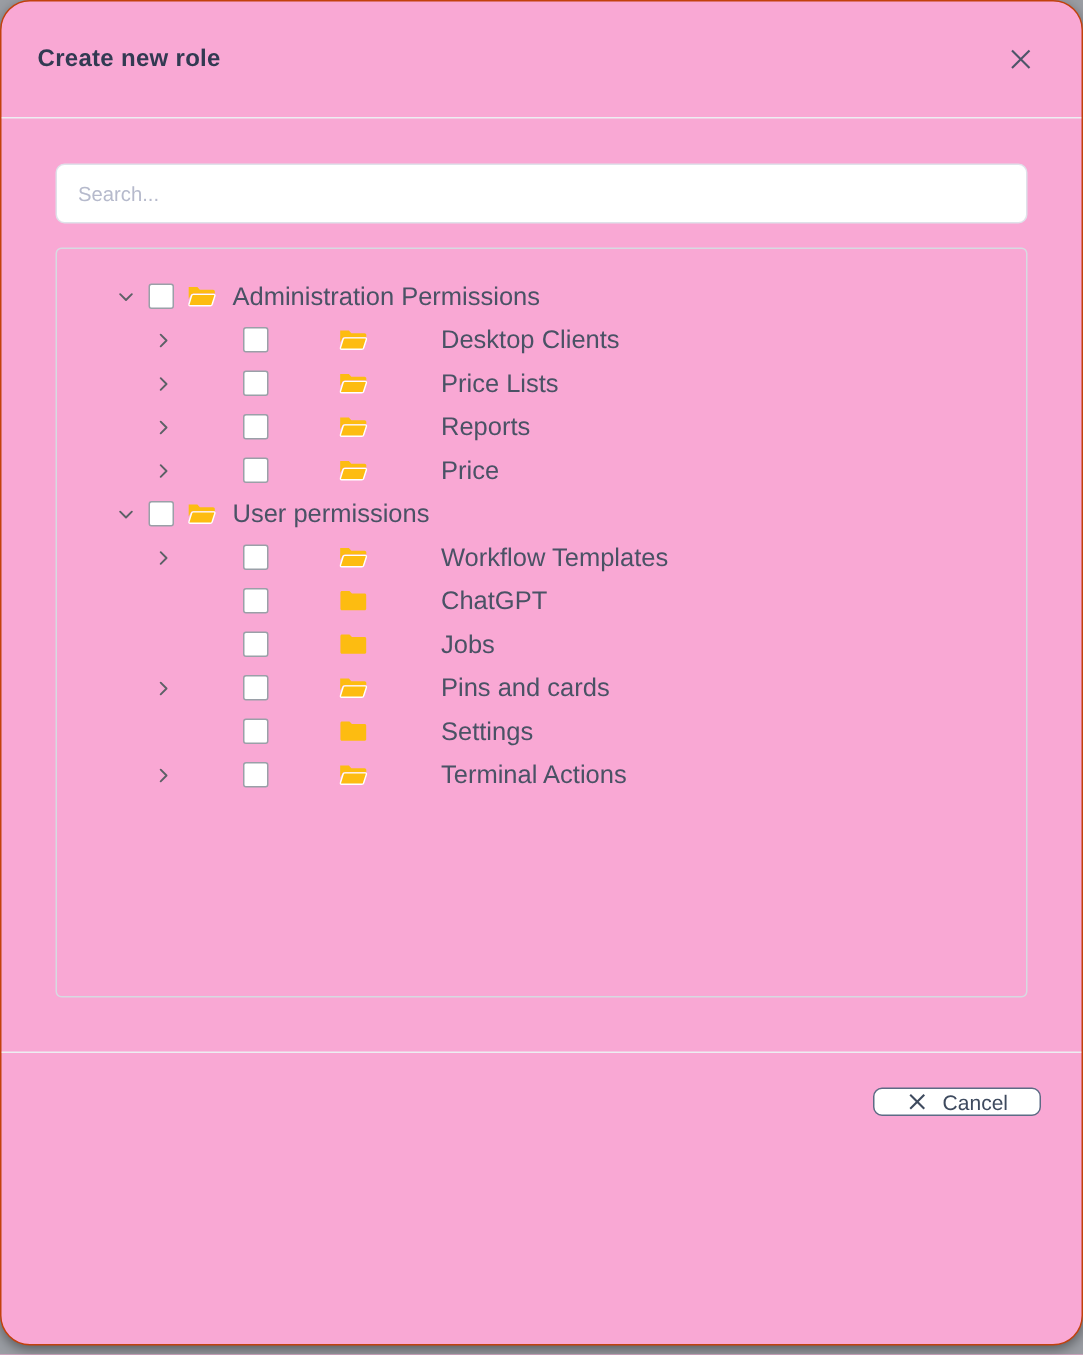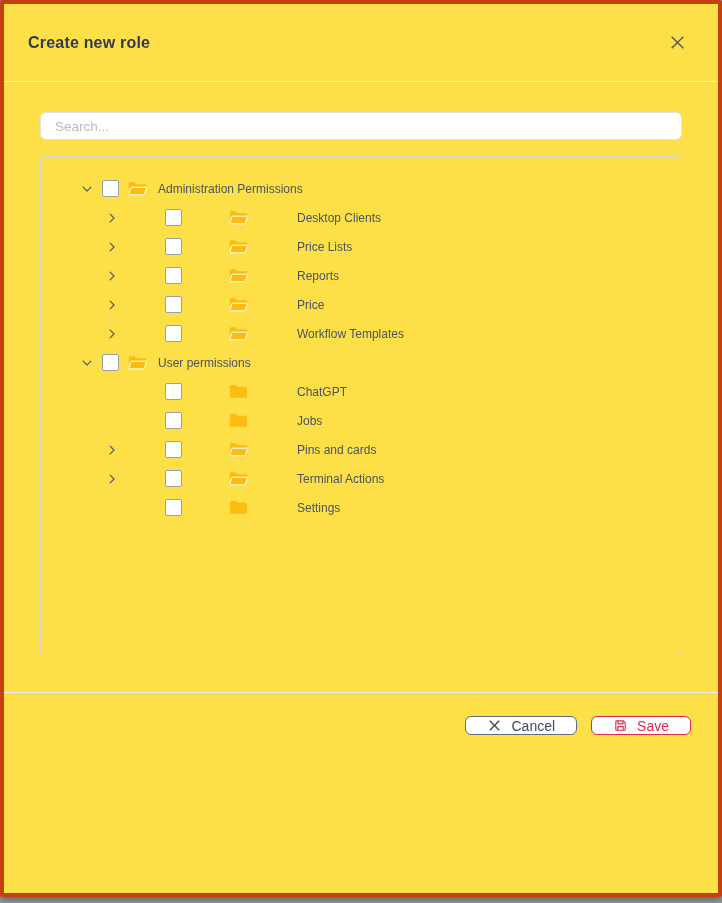--- a/index.html
+++ b/index.html
@@ -6,23 +6,23 @@
   html, body { width: 722px; height: 903px; }
   body {
     font-family: "Liberation Sans", sans-serif;
     background: #9a9da3;
     position: relative;
     overflow: hidden;
   }
   .modal {
     position: absolute;
     top: 0; left: 0; right: 0; bottom: 6px;
-    background: #fde047;
-    border: 4px solid #c2410c;
-    border-radius: 2px;
+    background: #f9a8d4;
+    border: 1px solid #c2410c;
+    border-radius: 20px;
     overflow: hidden;
     color: #4a5265;
     box-shadow: 0 3px 8px rgba(0,0,0,.4);
   }
   
   .modal-header {
     height: 78px;
     display: flex; align-items: center; justify-content: space-between;
     padding: 0 30px 0 24px;
     border-bottom: 1px solid #edeef2;
@@ -39,21 +39,21 @@
     position: relative; top: 1px; background: #fff; border: 1px solid transparent;
   }
   .tab.is-error { color: var(--accent-red, #e62e52); }
   .tab.is-active {
     border: 1px solid #e4e6ec; border-bottom: 1px solid #fff;
     border-radius: 6px 6px 0 0; color: #5b6372;
   }
   
   .content { padding: 0 36px; }
   .search-input {
-    margin-top: 30px; width: 100%; height: 28px;
+    margin-top: 30px; width: 100%; height: 40px;
     border: 1px solid #dfe2ea; border-radius: 6px;
     padding: 0 14px; font-size: 13.5px; color: #4a5265; outline: none;
     font-family: "Liberation Sans", sans-serif;
   }
   .search-input::placeholder { color: #b6bacc; }
   .tree-panel {
     margin-top: 16px; border: 1px solid #d7dae1; border-radius: 4px;
     padding: 17px 0; height: 500px; overflow: hidden;
   }
   .tree-row { height: 29px; display: flex; align-items: center; padding-left: 38px; }
@@ -69,21 +69,21 @@
   .checkbox {
     width: 17px; height: 17px; flex: none;
     border: 1.5px solid #9aa0a8; border-radius: 2px; background: #fff;
     margin-right: 9px; cursor: pointer;
   }
   .folder { width: 19px; height: 17px; flex: none; margin-right: 11px; }
   .folder svg { width: 19px; height: 17px; display: block; }
   .folder .open-glyph, .folder .closed-glyph { display: none; }
   .folder.open .open-glyph { display: block; }
   .folder.closed .closed-glyph { display: block; }
-  .tree-label { font-size: 12px; color: #4a5265; }
+  .tree-label { font-size: 17px; color: #4a5265; }
   
   .warning {
     margin: 21px 22px 0;
     background: var(--warning-bg, #fbf0c6);
     border-radius: 6px;
     padding: 10px 18px;
     display: flex; align-items: center; gap: 13px;
     color: var(--warning-text, #8f711c);
     font-size: 13.5px; line-height: 1.6;
   }
@@ -198,53 +198,53 @@
     <span class="checkbox"></span>
     <span class="folder open">
       <svg class="open-glyph" viewBox="0 0 24 20">
         <path d="M1 2.2h7.3l2.1 2.3h11.1c.8 0 1.5.7 1.5 1.5v1.7H4.9c-1 0-1.9.6-2.3 1.6L1 12.4Z" fill="var(--folder-yellow,#fdbc11)"></path>
         <path d="M4.9 8.4h17.3c.7 0 1.1.6.9 1.2l-2.3 7.2c-.2.7-.9 1.2-1.6 1.2H2.1c-.7 0-1.1-.6-.9-1.2l2.2-7.2c.2-.7.8-1.2 1.5-1.2Z" fill="var(--folder-yellow,#fdbc11)" stroke="#ffffff" stroke-width="1.2"></path>
       </svg>
 
     </span>
     <span class="tree-label label">Price</span>
   </div>
-        <div class="tree-row lvl1">
-    <span class="chev">
-      <svg viewBox="0 0 16 16" fill="none" stroke="currentColor" stroke-width="1.7" stroke-linecap="round" stroke-linejoin="round">
-              <path d="M5.5 2.8 10.7 8l-5.2 5.2"></path>
-            </svg>
-    </span>
-    <span class="checkbox"></span>
-    <span class="folder open">
-      <svg class="open-glyph" viewBox="0 0 24 20">
-        <path d="M1 2.2h7.3l2.1 2.3h11.1c.8 0 1.5.7 1.5 1.5v1.7H4.9c-1 0-1.9.6-2.3 1.6L1 12.4Z" fill="var(--folder-yellow,#fdbc11)"></path>
-        <path d="M4.9 8.4h17.3c.7 0 1.1.6.9 1.2l-2.3 7.2c-.2.7-.9 1.2-1.6 1.2H2.1c-.7 0-1.1-.6-.9-1.2l2.2-7.2c.2-.7.8-1.2 1.5-1.2Z" fill="var(--folder-yellow,#fdbc11)" stroke="#ffffff" stroke-width="1.2"></path>
-      </svg>
-
-    </span>
-    <span class="tree-label label">Workflow Templates</span>
-  </div>
         <div class="tree-row lvl0">
     <span class="chev down">
       <svg viewBox="0 0 16 16" fill="none" stroke="currentColor" stroke-width="1.7" stroke-linecap="round" stroke-linejoin="round">
               <path d="M5.5 2.8 10.7 8l-5.2 5.2"></path>
             </svg>
     </span>
     <span class="checkbox"></span>
     <span class="folder open">
       <svg class="open-glyph" viewBox="0 0 24 20">
         <path d="M1 2.2h7.3l2.1 2.3h11.1c.8 0 1.5.7 1.5 1.5v1.7H4.9c-1 0-1.9.6-2.3 1.6L1 12.4Z" fill="var(--folder-yellow,#fdbc11)"></path>
         <path d="M4.9 8.4h17.3c.7 0 1.1.6.9 1.2l-2.3 7.2c-.2.7-.9 1.2-1.6 1.2H2.1c-.7 0-1.1-.6-.9-1.2l2.2-7.2c.2-.7.8-1.2 1.5-1.2Z" fill="var(--folder-yellow,#fdbc11)" stroke="#ffffff" stroke-width="1.2"></path>
       </svg>
 
     </span>
     <span class="tree-label label">User permissions</span>
   </div>
         <div class="tree-row lvl1">
+    <span class="chev">
+      <svg viewBox="0 0 16 16" fill="none" stroke="currentColor" stroke-width="1.7" stroke-linecap="round" stroke-linejoin="round">
+              <path d="M5.5 2.8 10.7 8l-5.2 5.2"></path>
+            </svg>
+    </span>
+    <span class="checkbox"></span>
+    <span class="folder open">
+      <svg class="open-glyph" viewBox="0 0 24 20">
+        <path d="M1 2.2h7.3l2.1 2.3h11.1c.8 0 1.5.7 1.5 1.5v1.7H4.9c-1 0-1.9.6-2.3 1.6L1 12.4Z" fill="var(--folder-yellow,#fdbc11)"></path>
+        <path d="M4.9 8.4h17.3c.7 0 1.1.6.9 1.2l-2.3 7.2c-.2.7-.9 1.2-1.6 1.2H2.1c-.7 0-1.1-.6-.9-1.2l2.2-7.2c.2-.7.8-1.2 1.5-1.2Z" fill="var(--folder-yellow,#fdbc11)" stroke="#ffffff" stroke-width="1.2"></path>
+      </svg>
+
+    </span>
+    <span class="tree-label label">Workflow Templates</span>
+  </div>
+        <div class="tree-row lvl1">
     <span class="chev hidden">
       <svg viewBox="0 0 16 16" fill="none" stroke="currentColor" stroke-width="1.7" stroke-linecap="round" stroke-linejoin="round">
               <path d="M5.5 2.8 10.7 8l-5.2 5.2"></path>
             </svg>
     </span>
     <span class="checkbox"></span>
     <span class="folder closed">
 
       <svg class="closed-glyph" viewBox="0 0 24 20">
         <path d="M1.2 3c0-.7.6-1.3 1.3-1.3h6.3l2.1 2.2h10.7c.7 0 1.3.6 1.3 1.3v11.5c0 .7-.6 1.3-1.3 1.3H2.5c-.7 0-1.3-.6-1.3-1.3Z" fill="var(--folder-yellow,#fdbc11)"></path>
@@ -277,69 +277,59 @@
     <span class="folder open">
       <svg class="open-glyph" viewBox="0 0 24 20">
         <path d="M1 2.2h7.3l2.1 2.3h11.1c.8 0 1.5.7 1.5 1.5v1.7H4.9c-1 0-1.9.6-2.3 1.6L1 12.4Z" fill="var(--folder-yellow,#fdbc11)"></path>
         <path d="M4.9 8.4h17.3c.7 0 1.1.6.9 1.2l-2.3 7.2c-.2.7-.9 1.2-1.6 1.2H2.1c-.7 0-1.1-.6-.9-1.2l2.2-7.2c.2-.7.8-1.2 1.5-1.2Z" fill="var(--folder-yellow,#fdbc11)" stroke="#ffffff" stroke-width="1.2"></path>
       </svg>
 
     </span>
     <span class="tree-label label">Pins and cards</span>
   </div>
         <div class="tree-row lvl1">
-    <span class="chev">
-      <svg viewBox="0 0 16 16" fill="none" stroke="currentColor" stroke-width="1.7" stroke-linecap="round" stroke-linejoin="round">
-              <path d="M5.5 2.8 10.7 8l-5.2 5.2"></path>
-            </svg>
-    </span>
-    <span class="checkbox"></span>
-    <span class="folder open">
-      <svg class="open-glyph" viewBox="0 0 24 20">
-        <path d="M1 2.2h7.3l2.1 2.3h11.1c.8 0 1.5.7 1.5 1.5v1.7H4.9c-1 0-1.9.6-2.3 1.6L1 12.4Z" fill="var(--folder-yellow,#fdbc11)"></path>
-        <path d="M4.9 8.4h17.3c.7 0 1.1.6.9 1.2l-2.3 7.2c-.2.7-.9 1.2-1.6 1.2H2.1c-.7 0-1.1-.6-.9-1.2l2.2-7.2c.2-.7.8-1.2 1.5-1.2Z" fill="var(--folder-yellow,#fdbc11)" stroke="#ffffff" stroke-width="1.2"></path>
-      </svg>
-
-    </span>
-    <span class="tree-label label">Terminal Actions</span>
-  </div>
-        <div class="tree-row lvl1">
     <span class="chev hidden">
       <svg viewBox="0 0 16 16" fill="none" stroke="currentColor" stroke-width="1.7" stroke-linecap="round" stroke-linejoin="round">
               <path d="M5.5 2.8 10.7 8l-5.2 5.2"></path>
             </svg>
     </span>
     <span class="checkbox"></span>
     <span class="folder closed">
 
       <svg class="closed-glyph" viewBox="0 0 24 20">
         <path d="M1.2 3c0-.7.6-1.3 1.3-1.3h6.3l2.1 2.2h10.7c.7 0 1.3.6 1.3 1.3v11.5c0 .7-.6 1.3-1.3 1.3H2.5c-.7 0-1.3-.6-1.3-1.3Z" fill="var(--folder-yellow,#fdbc11)"></path>
       </svg>
     </span>
     <span class="tree-label label">Settings</span>
+  </div>
+        <div class="tree-row lvl1">
+    <span class="chev">
+      <svg viewBox="0 0 16 16" fill="none" stroke="currentColor" stroke-width="1.7" stroke-linecap="round" stroke-linejoin="round">
+              <path d="M5.5 2.8 10.7 8l-5.2 5.2"></path>
+            </svg>
+    </span>
+    <span class="checkbox"></span>
+    <span class="folder open">
+      <svg class="open-glyph" viewBox="0 0 24 20">
+        <path d="M1 2.2h7.3l2.1 2.3h11.1c.8 0 1.5.7 1.5 1.5v1.7H4.9c-1 0-1.9.6-2.3 1.6L1 12.4Z" fill="var(--folder-yellow,#fdbc11)"></path>
+        <path d="M4.9 8.4h17.3c.7 0 1.1.6.9 1.2l-2.3 7.2c-.2.7-.9 1.2-1.6 1.2H2.1c-.7 0-1.1-.6-.9-1.2l2.2-7.2c.2-.7.8-1.2 1.5-1.2Z" fill="var(--folder-yellow,#fdbc11)" stroke="#ffffff" stroke-width="1.2"></path>
+      </svg>
+
+    </span>
+    <span class="tree-label label">Terminal Actions</span>
   </div>
       </div>
   </div>
 
 
   <div class="footer">
     <button class="btn btn-cancel">
       <span style="display:flex">
         <svg viewBox="0 0 16 16" fill="none" stroke="#3e4a5e" stroke-width="1.5">
             <line x1="3" y1="3" x2="13" y2="13"></line>
             <line x1="13" y1="3" x2="3" y2="13"></line>
           </svg>
       </span>
       <span>Cancel</span>
     </button>
-    <button class="btn btn-save">
-      <span style="display:flex">
-        <svg viewBox="0 0 24 24" fill="none" stroke="currentColor" stroke-width="1.8">
-          <path d="M4.5 5.8c0-.7.6-1.3 1.3-1.3h10.6l3.1 3.1v10.6c0 .7-.6 1.3-1.3 1.3H5.8c-.7 0-1.3-.6-1.3-1.3Z"></path>
-          <path d="M8 4.7v4.6h8V4.7"></path>
-          <path d="M7.7 19.3v-5.6h8.6v5.6"></path>
-        </svg>
-      </span>
-      <span>Save</span>
-    </button>
   </div>
 
 </div>
 
 </body></html>

